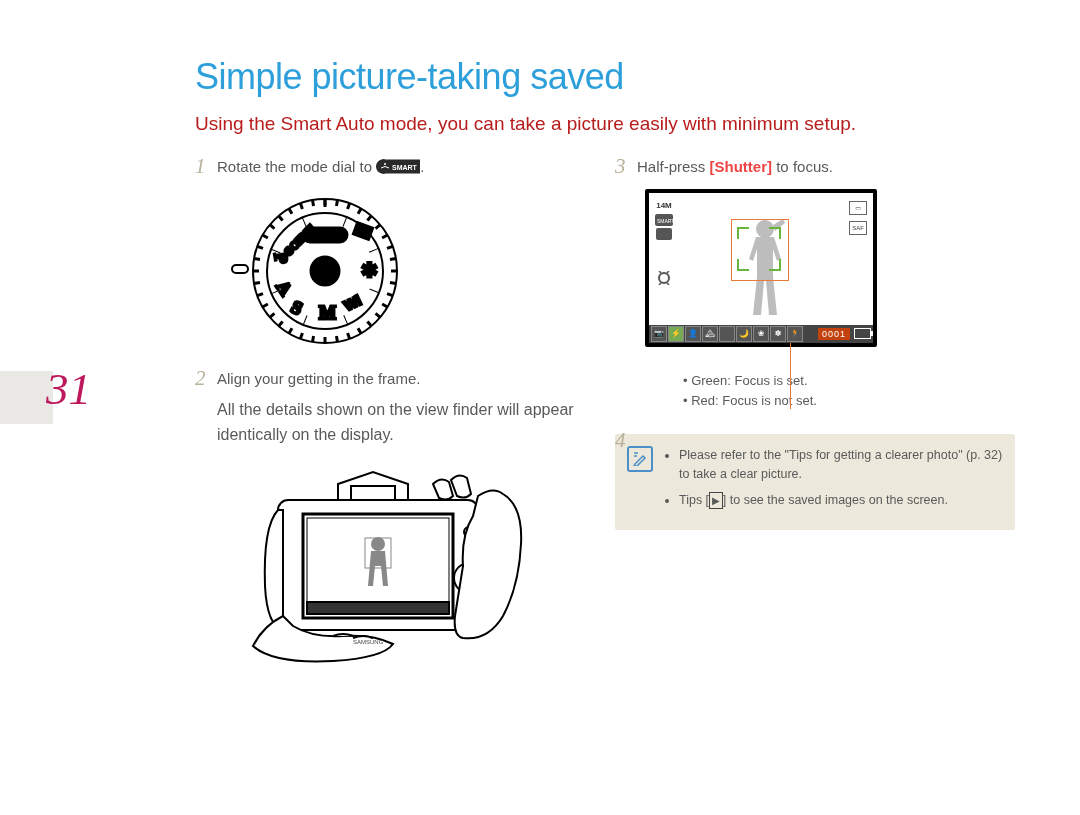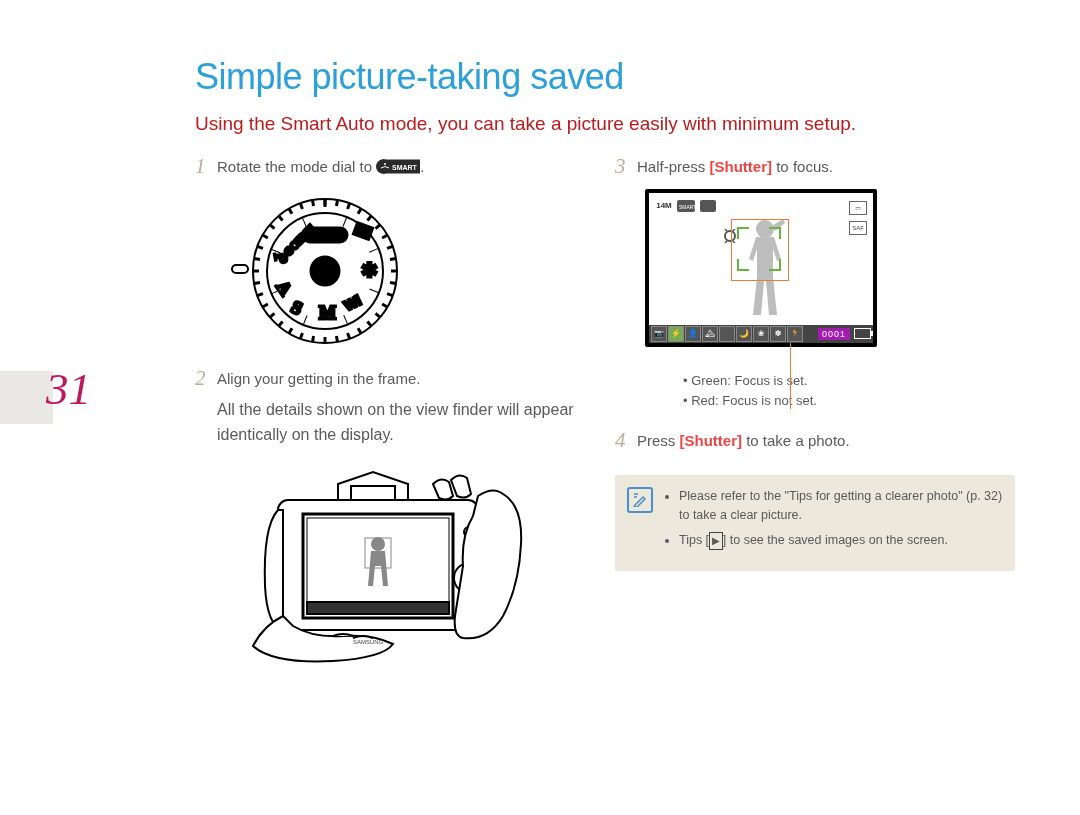--- a/index.html
+++ b/index.html
@@ -124,21 +124,21 @@
     padding: 0 2px;
   }
   .lcd-bottombar .bicon {
     width: 14px; height: 14px;
     background: #555;
     border: 1px solid #888;
     display: flex; align-items:center; justify-content:center;
     font-size: 8px; color:#fff;
   }
   .lcd-bottombar .counter {
-    background: #a21caf; color:#fff; font-size:9px; letter-spacing:1px;
+    background: #c2410c; color:#fff; font-size:9px; letter-spacing:1px;
     padding: 1px 4px; margin-left:auto;
   }
   .lcd-bottombar .batt {
     width: 15px; height: 9px; border:1px solid #fff; position:relative; margin-left:3px;
   }
   .lcd-bottombar .batt::after { content:""; position:absolute; right:-3px; top:2px; width:2px; height:5px; background:#fff; }
   .lcd-focusbox {
     position: absolute;
     left: 82px; top: 26px;
     width: 56px; height: 60px;
@@ -165,21 +165,21 @@
     position: absolute;
     right: 6px; top: 8px;
     display: flex; flex-direction: column; gap: 6px;
   }
   .lcd-sideicons .sic {
     width: 16px; height: 12px; border:1px solid #666; font-size:6px; display:flex;align-items:center;justify-content:center;color:#444;
   }
   .lcd-lefticons {
     position: absolute;
     left: 4px; top: 6px;
-    display: flex; flex-direction: row; gap: 0;
+    display: flex; flex-direction: column; gap: 0;
     font-size: 7px; color:#444;justify-content:flex-end;
   }
   .lcd-lefticons .lic {
     width: 22px; height: 14px; display:flex;align-items:center;justify-content:center;
   }
   .callout-line-v {
     position: absolute;
     left: 145px;
     top: 154px;
     width: 1px;
@@ -475,23 +475,20 @@
       </div>
       <div class="callout-line-v"></div>
       <div class="callout-bullets">
         <div class="dot">Green: Focus is set.</div>
         <div class="dot">Red: Focus is not set.</div>
       </div>
     </div>
 
     <div class="step" style="margin-top:18px">
       <span class="step-num">4</span>
-      <span class="step-text">
-        <span>Press </span><b>[Shutter]</b><span> to take a photo.</span>
-      </span>
     </div>
 
     <div class="tipbox">
       <div class="tipicon">
         <svg width="14" height="14" viewBox="0 0 14 14">
             <path d="M2 12 L10 4 L12 6 L4 14 L1 14 Z" fill="none" stroke="#4a8fc9" stroke-width="1.5"></path>
             <path d="M1 1 L5 1 M1 4 L4 4" stroke="#4a8fc9" stroke-width="1.5"></path>
           </svg>
       </div>
       <ul>

